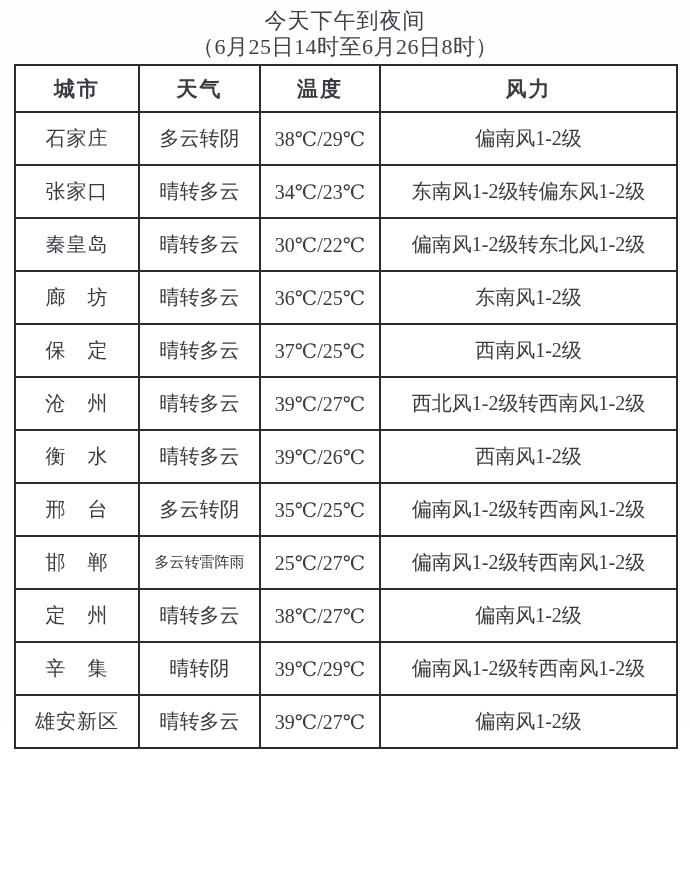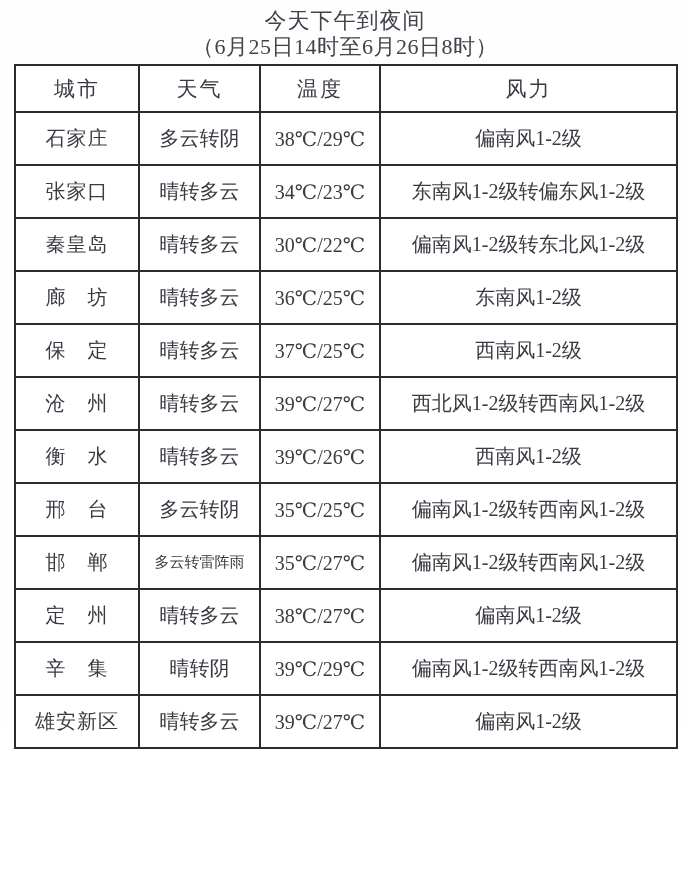--- a/index.html
+++ b/index.html
@@ -48,21 +48,21 @@
     text-align: center;
     vertical-align: middle;
     padding: 0;
     color: #3a3a42;
     overflow: hidden;
     white-space: nowrap;
   }
   .forecast-table th {
     height: 45px;
     font-size: 21px;
-    font-weight: normal;
+    font-weight: bold;
     letter-spacing: 2px;
   }
   .forecast-table td {
     height: 51px;
     font-size: 20px;
   }
   col.col-city    { width: 124px; }
   col.col-weather { width: 121px; }
   col.col-temp    { width: 120px; }
   col.col-wind    { width: 297px; }
@@ -145,21 +145,21 @@
         </tr>
         <tr>
           <td class="cell-city">邢　台</td>
           <td class="cell-weather">多云转阴</td>
           <td class="cell-temperature">35℃/25℃</td>
           <td class="cell-wind">偏南风1-2级转西南风1-2级</td>
         </tr>
         <tr>
           <td class="cell-city">邯　郸</td>
           <td class="cell-weather small-text">多云转雷阵雨</td>
-          <td class="cell-temperature">35℃/27℃</td>
+          <td class="cell-temperature">25℃/27℃</td>
           <td class="cell-wind">偏南风1-2级转西南风1-2级</td>
         </tr>
         <tr>
           <td class="cell-city">定　州</td>
           <td class="cell-weather">晴转多云</td>
           <td class="cell-temperature">38℃/27℃</td>
           <td class="cell-wind">偏南风1-2级</td>
         </tr>
         <tr>
           <td class="cell-city">辛　集</td>

